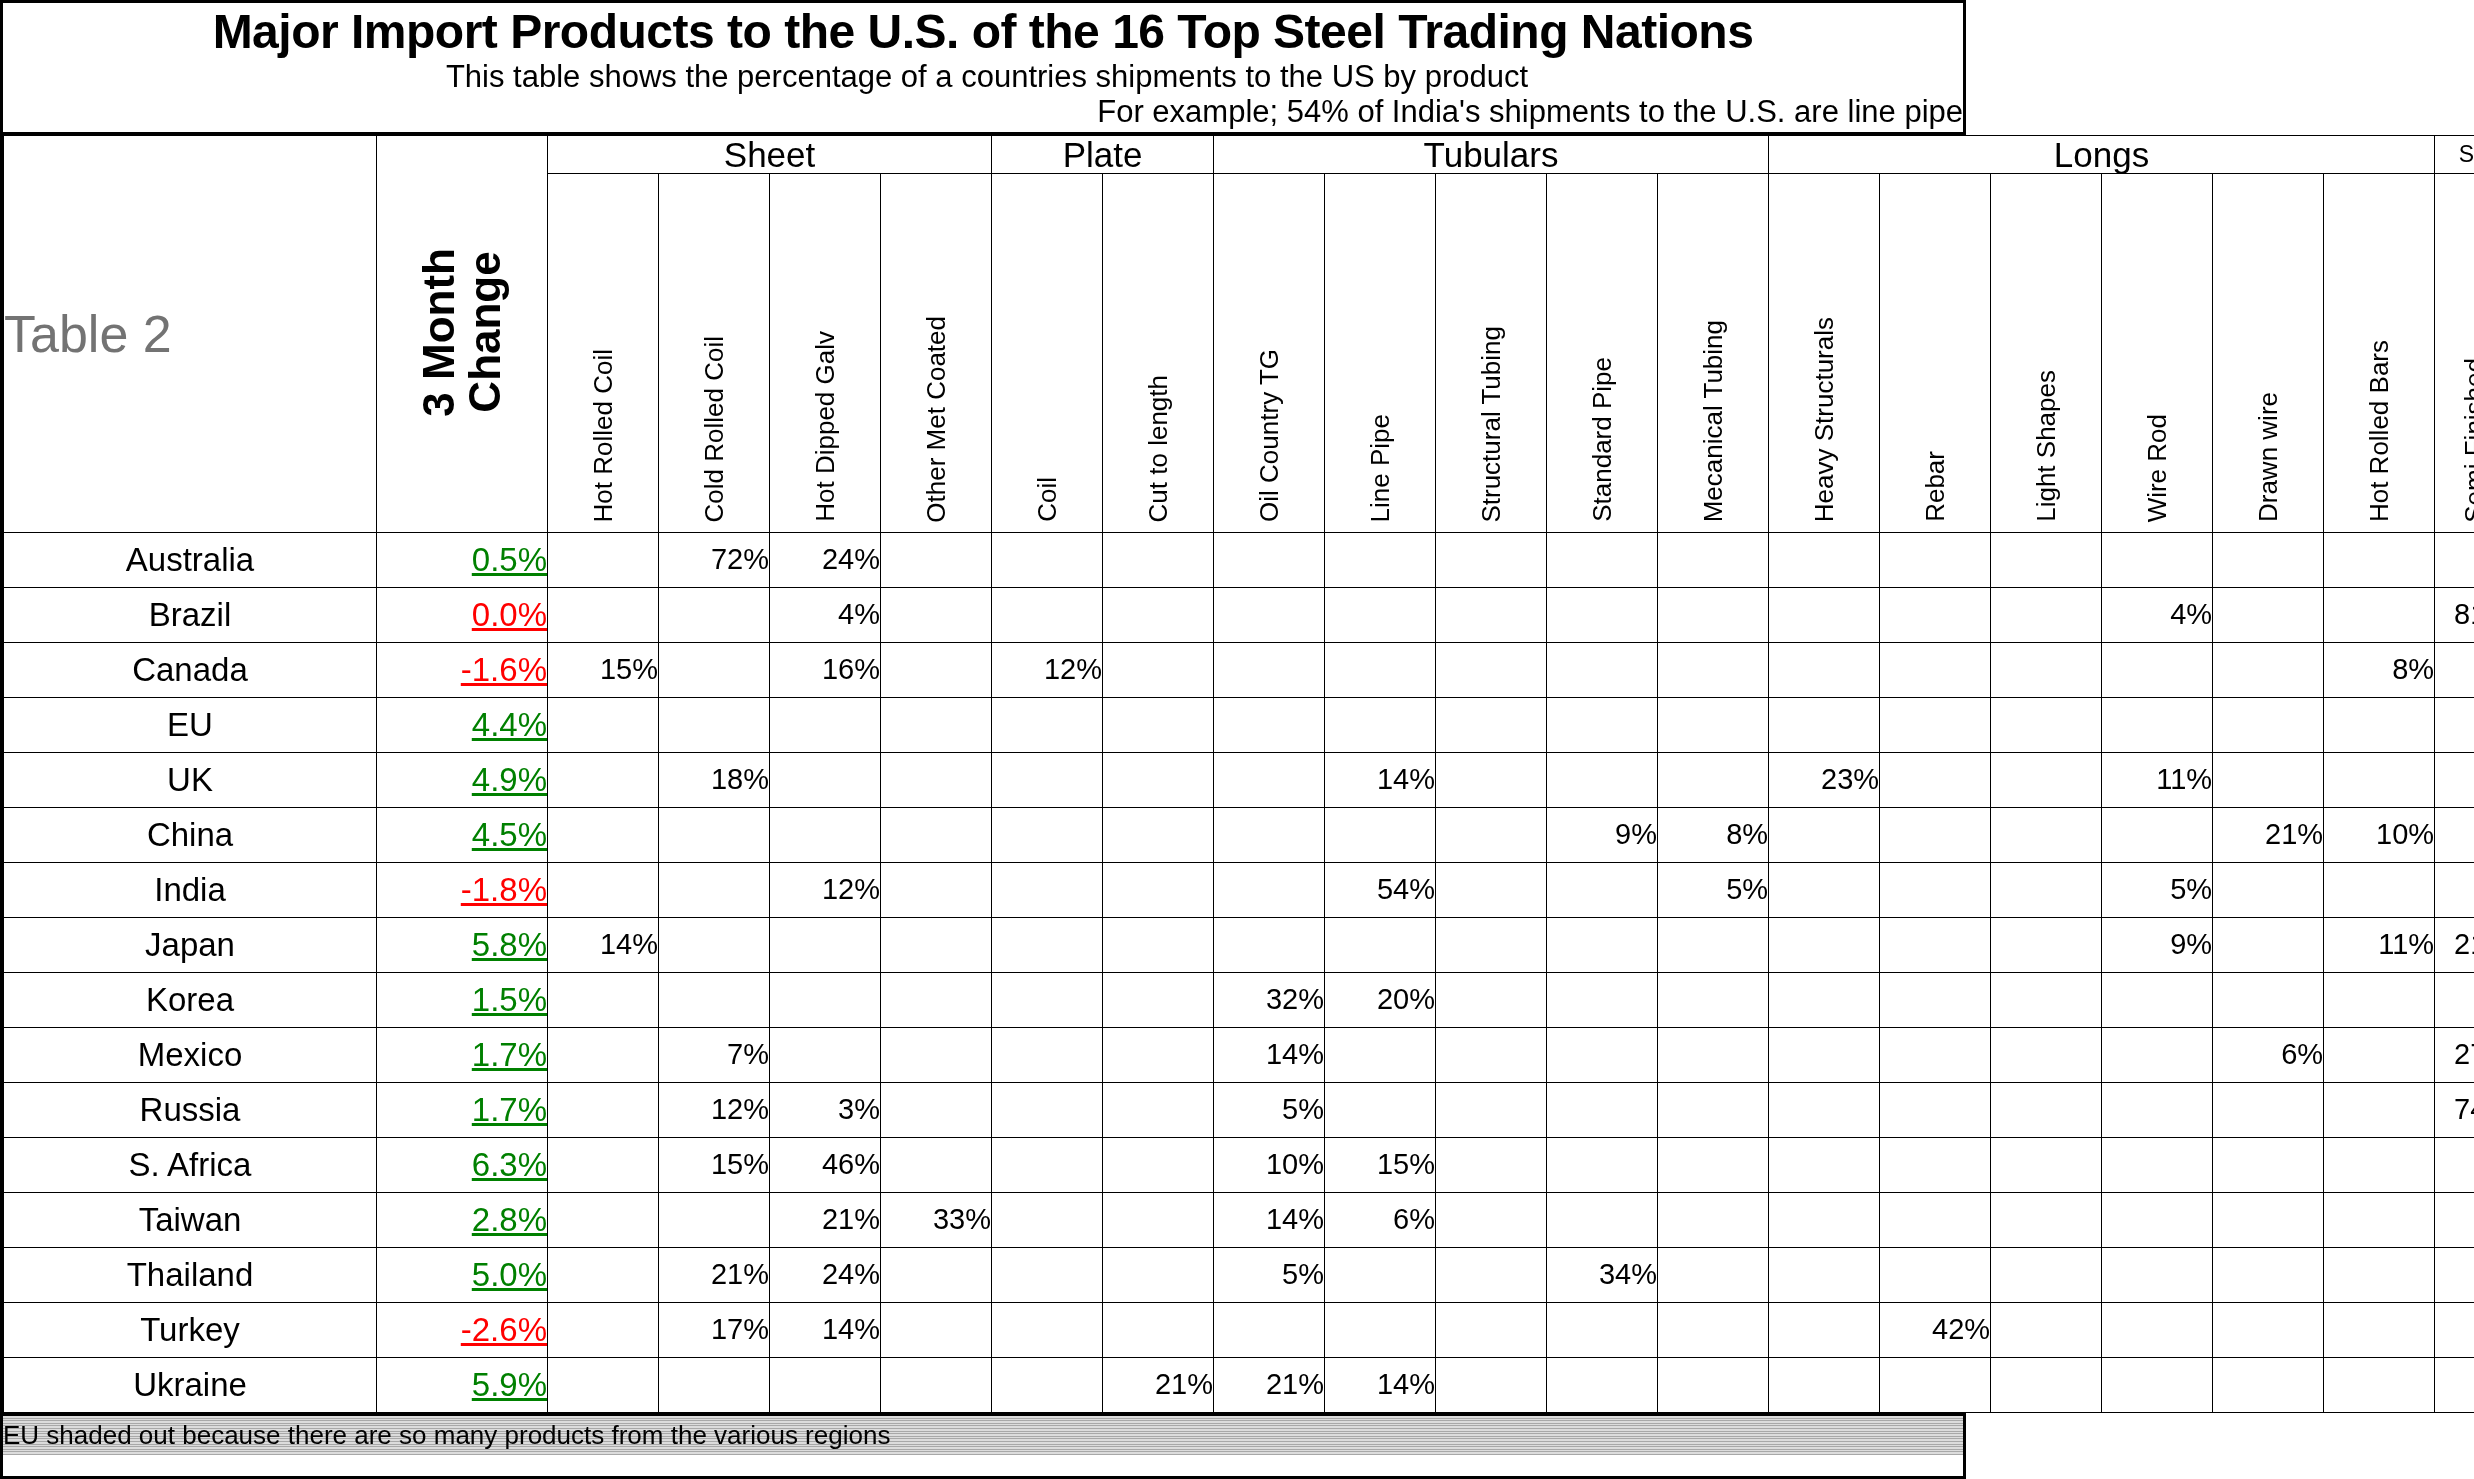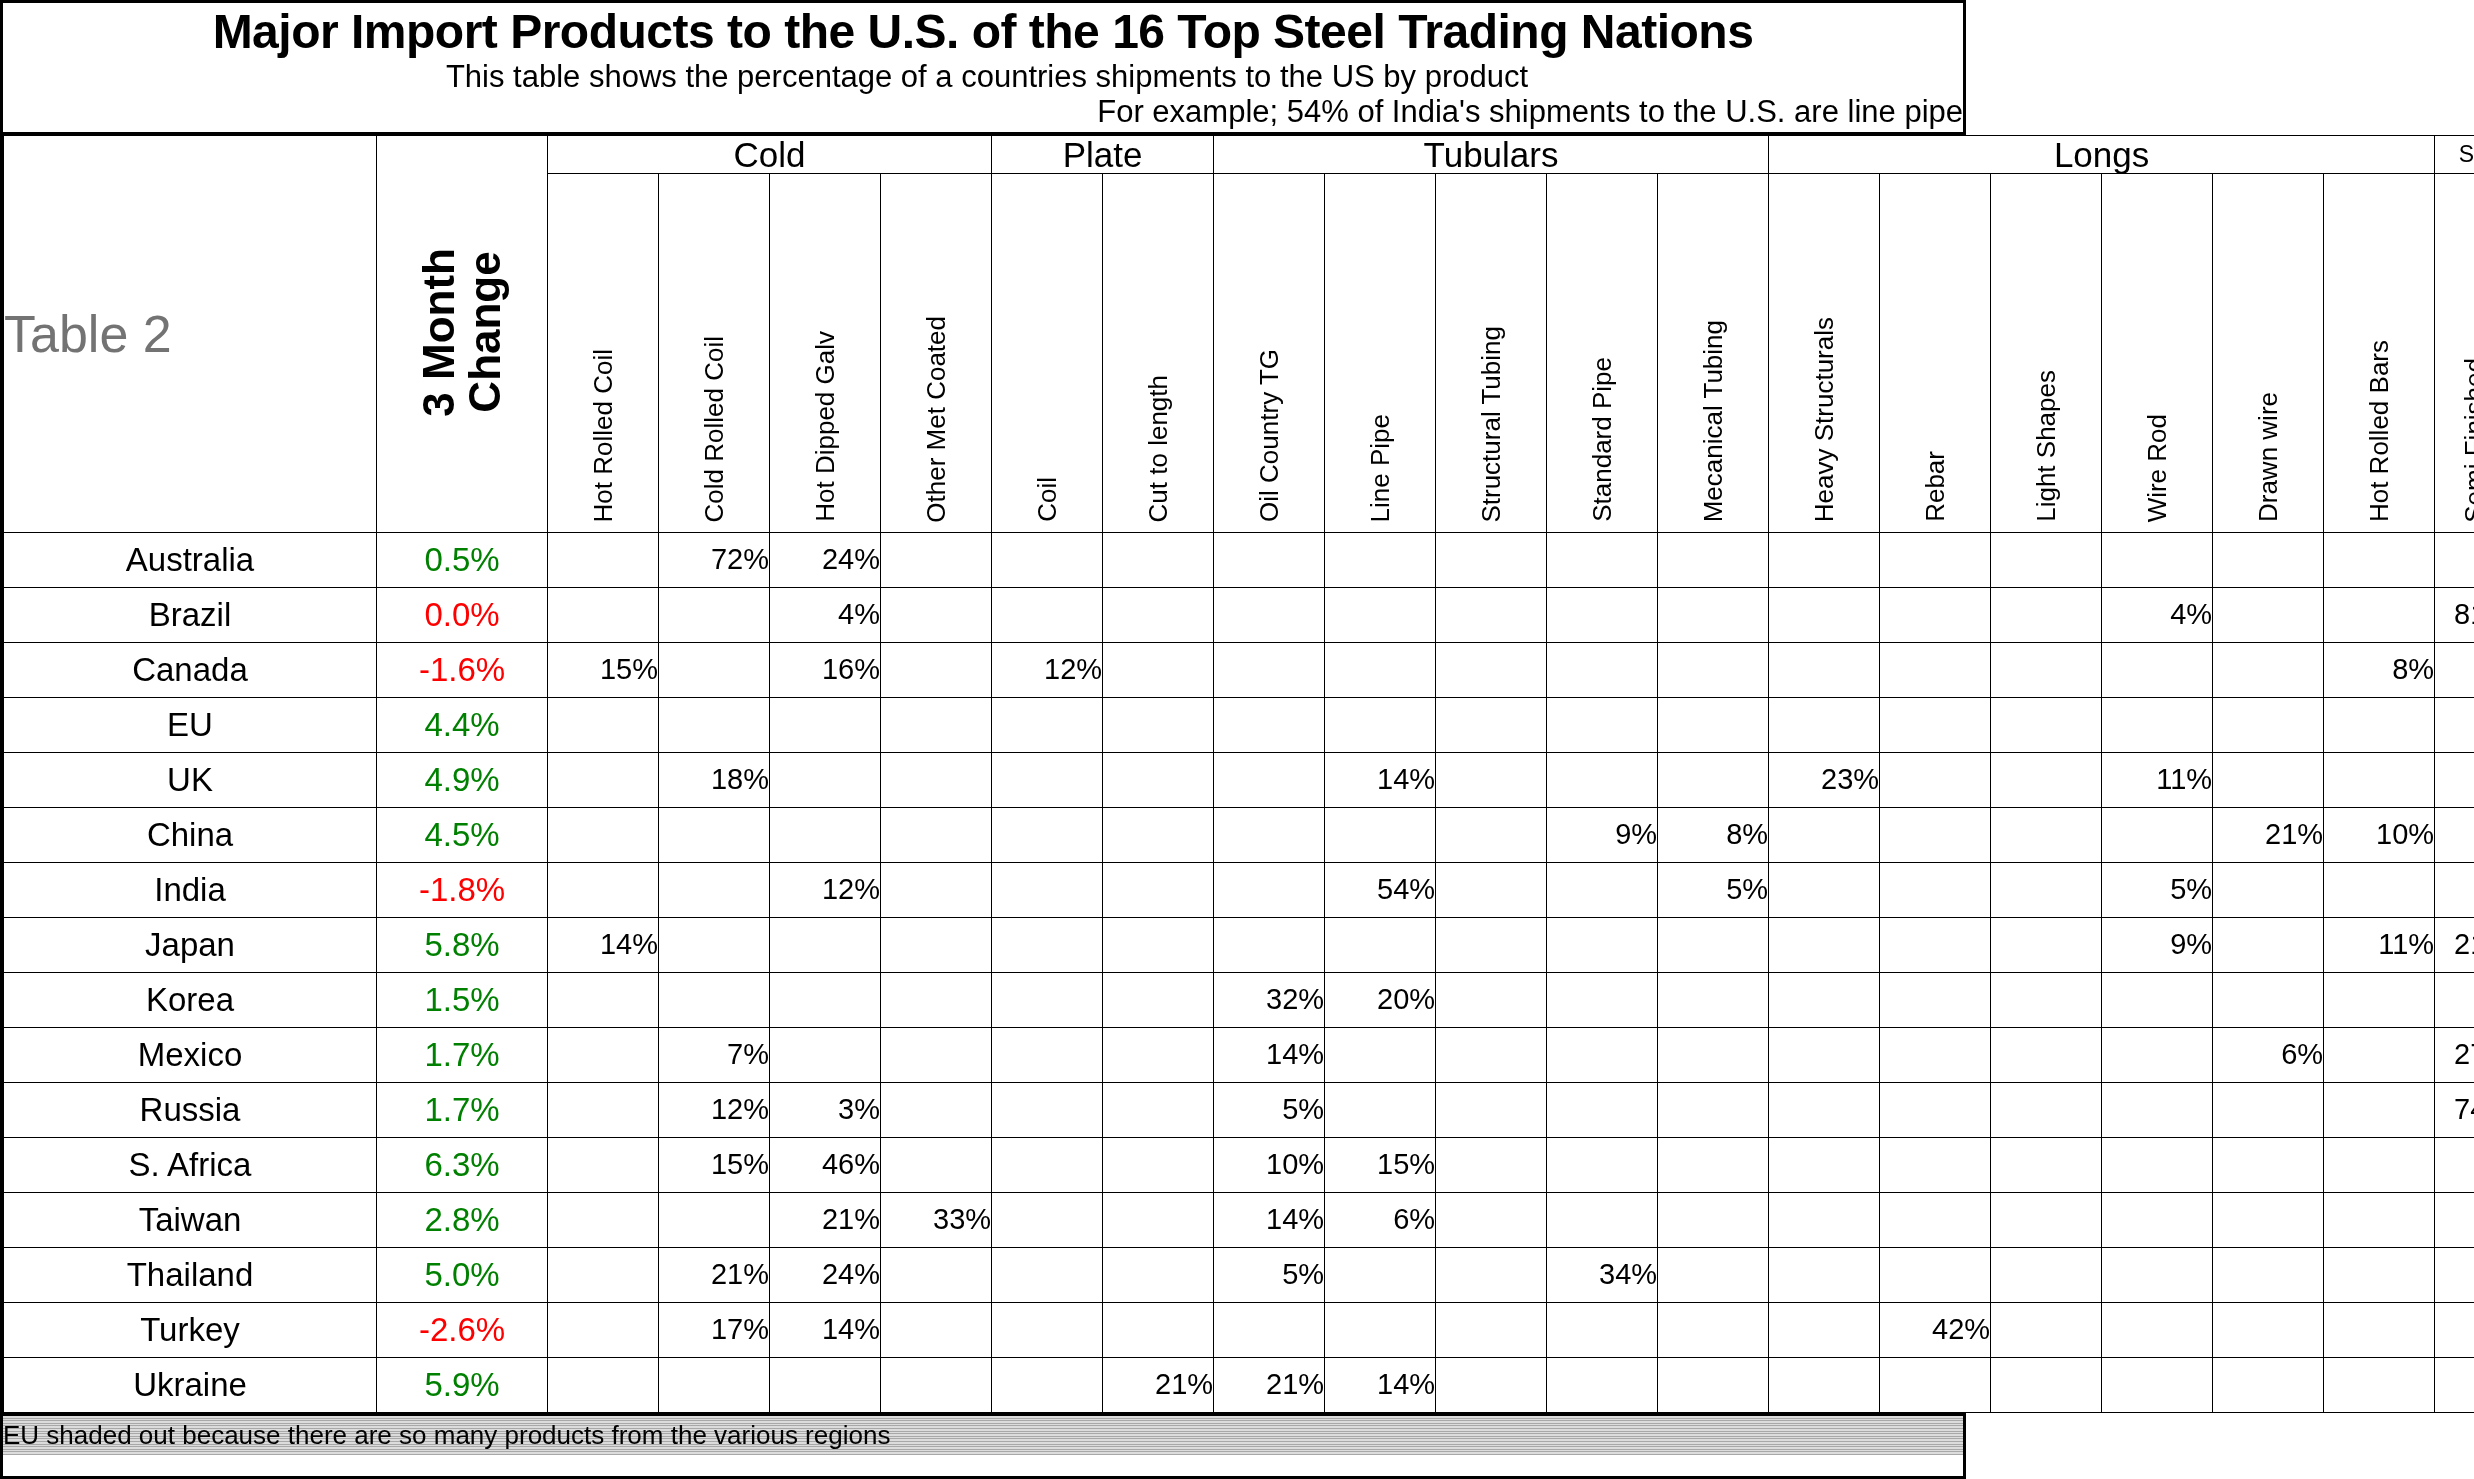--- a/index.html
+++ b/index.html
@@ -59,21 +59,21 @@
     font-size:44px;font-weight:bold;white-space:nowrap;line-height:1.05;
     display:inline-block;text-align:center;
   }
 
   
   .rowh{height:55px;}
   td.country{
     font-size:33px;text-align:center;padding-left:7.3px;white-space:nowrap;
   }
   td.change{
-    font-size:33px;font-weight:bold;text-align:center;
+    font-size:33px;font-weight:bold;text-align:right;text-decoration:underline;
   }
   td.val{
     font-size:29px;text-align:right;padding-right:6.2px;
   }
   td.val.sf{font-size:29px;}
   .pos{color:#008000;}
   .neg{color:#ff0000;}
 
   
   td.shaded{
@@ -122,21 +122,21 @@
         <col class="c-data">
         <col class="c-data">
       <col class="c-sf">
     </colgroup>
     <thead>
       <tr>
         <td rowspan="2" class="tablelabel">Table 2</td>
         <td rowspan="2" class="changehead">
           <span class="vtxt"><span>3 Month</span><br><span>Change</span></span>
         </td>
-        <td class="grp" colspan="4">Cold</td>
+        <td class="grp" colspan="4">Sheet</td>
         <td class="grp" colspan="2">Plate</td>
         <td class="grp" colspan="5">Tubulars</td>
         <td class="grp" colspan="6">Longs</td>
         <td class="grp grp-sf">SF</td>
       </tr>
       <tr>
         <td class="vhead"><span class="vtxt">Hot Rolled Coil</span></td>
         <td class="vhead"><span class="vtxt">Cold Rolled Coil</span></td>
         <td class="vhead"><span class="vtxt">Hot Dipped Galv</span></td>
         <td class="vhead"><span class="vtxt">Other Met Coated</span></td>

